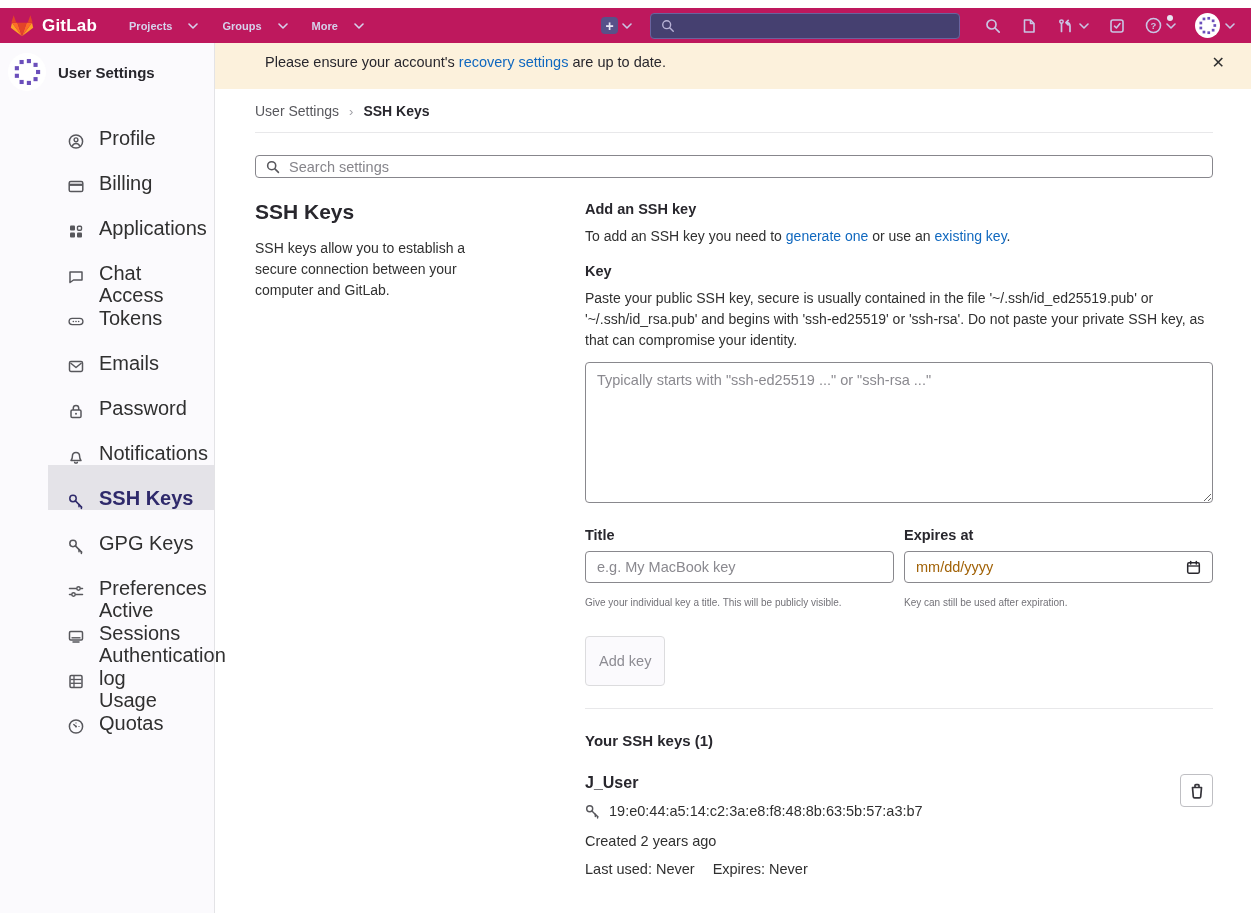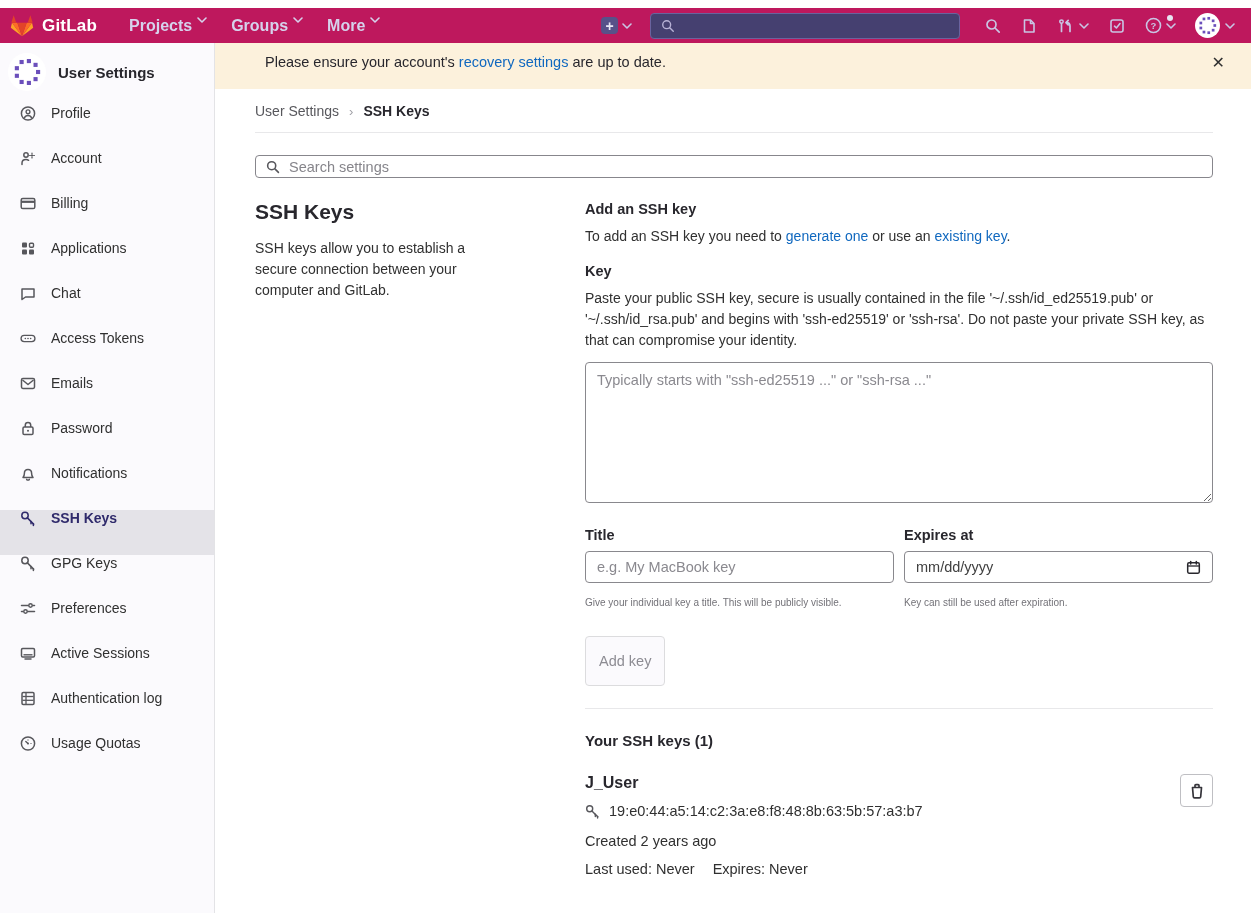--- a/index.html
+++ b/index.html
@@ -11,22 +11,22 @@
   }
   
   .navbar {
     position:fixed; top:8px; left:0; right:0; height:35px; z-index:50;
     background:#be185d; display:flex; align-items:center; padding:0 10px;
   }
   .brand { display:flex; align-items:center; gap:8px; margin-right:22px; cursor:pointer; }
   .brand-name { color:#fff; font-weight:bold; font-size:17px; letter-spacing:.2px; }
   .nav-menu { display:flex; align-items:center; gap:4px; }
   .nav-menu-item {
-    display:flex; gap:5px; color:#d6d2ec; font-weight:bold;
-    font-size:16px; padding:6px 10px; border-radius:4px; cursor:pointer;
+    display:flex; align-items:center; gap:16px; color:#d6d2ec; font-weight:bold;
+    font-size:11px; padding:6px 10px; border-radius:4px; cursor:pointer;
   }
   .nav-right { margin-left:auto; display:flex; align-items:center; gap:6px; }
   .plus-group { display:flex; align-items:center; gap:4px; padding:4px 6px; cursor:pointer; }
   .plus-box {
     width:17px; height:17px; border-radius:4px; background:#575189;
     display:flex; align-items:center; justify-content:center; color:#e8e6f5;
     font-size:14px; font-weight:bold; line-height:1;
   }
   .nav-search {
     width:310px; height:26px; background:#454070; border:1px solid #6a639e;
@@ -48,22 +48,22 @@
   }
   .avatar-btn { display:flex; align-items:center; gap:5px; cursor:pointer; padding:4px 6px; }
   
   .sidebar {
     position:fixed; top:35px; left:0; bottom:0; width:215px;
     background:#fbfafd; border-right:1px solid #e3e3e6; z-index:40; padding-top:10px;
   }
   .sidebar-header { display:flex; align-items:center; gap:12px; padding:8px 8px 14px 8px; }
   .sidebar-title { font-weight:bold; font-size:15px; color:#28272d; }
   .side-item {
-    display:flex; align-items:flex-start; gap:15px; height:45px; padding:0 0 0 20px;
-    color:#303030; font-size:14px; cursor:pointer;
+    display:flex; align-items:flex-end; gap:15px; height:45px; padding:0 0 0 20px;
+    color:#303030; font-size:20px; cursor:pointer;margin-left:48px;
   }
   .side-item .si-icon { color:#57575c; display:flex; width:16px; justify-content:center; }
   .side-item.active {
     background:#e4e3e8; color:#2f2a6b; font-weight:bold;
   }
   .side-item.active .si-icon { color:#2f2a6b; }
   
   .content { margin-left:215px; padding-top:35px; }
   .banner {
     height:54px; background:#fcf1dc; display:flex; align-items:center;
@@ -105,21 +105,21 @@
   .two-col { display:grid; grid-template-columns:1fr 1fr; column-gap:10px; margin-top:21px; }
   .text-input {
     width:100%; height:32px; border:1px solid #89888d; border-radius:4px;
     padding:0 11px; font-family:inherit; font-size:14.5px; color:#303030;
   }
   .text-input::placeholder { color:#8a898f; }
   .date-input {
     width:100%; height:32px; border:1px solid #89888d; border-radius:4px;
     padding:0 11px; display:flex; align-items:center; cursor:text; background:#fff;
   }
-  .date-text { color:#404040; font-size:14.5px; }
+  .date-text { color:#a16207; font-size:14.5px; }
   .date-cal { margin-left:auto; color:#28272d; display:flex; }
   .field-help { color:#737278; line-height:21px; margin-top:9px; font-size:10px; width:280px; }
   .btn-addkey {
     margin-top:23px; background:#fbfafd; border:1px solid #dcdcde; border-radius:4px;
     color:#8d8c93; font-size:14.5px; padding:16px 13px; font-family:inherit; cursor:not-allowed;
   }
   .list-divider { border:none; border-top:1px solid #e8e8ea; margin:22px 0 0 0; }
   .list-heading { font-weight:bold; font-size:15px; color:#28272d; margin-top:23px; }
   .key-item { display:flex; align-items:flex-start; margin-top:25px; }
   .key-item-main { flex:1; }
@@ -296,36 +296,20 @@
 
   <div class="side-item">
     <span class="si-icon">
         <svg width="17" height="17" viewBox="0 0 16 16">
           <circle cx="8" cy="8" r="6.6" fill="none" stroke="currentColor" stroke-width="1.5"></circle>
           <circle cx="8" cy="6.3" r="1.9" fill="none" stroke="currentColor" stroke-width="1.4"></circle>
           <path d="M4.2 12.6 c.8-1.8 2.2-2.6 3.8-2.6 s3 .8 3.8 2.6" fill="none" stroke="currentColor" stroke-width="1.4"></path>
         </svg>
       </span>
     <span>Profile</span>
-  </div>
-  <div class="side-item">
-    <span class="si-icon">
-        <svg width="17" height="17" viewBox="0 0 16 16">
-          <circle cx="6" cy="4.5" r="2.2" fill="none" stroke="currentColor" stroke-width="1.5"></circle>
-          <path d="M2 14 v-1.5 c0-2.2 1.8-3.5 4-3.5 1 0 1.9.3 2.6.8" fill="none" stroke="currentColor" stroke-width="1.5" stroke-linecap="round"></path>
-          <circle cx="12" cy="5" r="1.1" fill="currentColor"></circle>
-          <g stroke="currentColor" stroke-width="1.2" stroke-linecap="round">
-            <line x1="12" y1="2.6" x2="12" y2="3.4"></line>
-            <line x1="12" y1="6.6" x2="12" y2="7.4"></line>
-            <line x1="9.6" y1="5" x2="10.4" y2="5"></line>
-            <line x1="13.6" y1="5" x2="14.4" y2="5"></line>
-          </g>
-        </svg>
-      </span>
-    <span>Account</span>
   </div>
   <div class="side-item">
     <span class="si-icon">
         <svg width="17" height="17" viewBox="0 0 16 16">
           <rect x="1.2" y="3" width="13.6" height="10" rx="1.6" fill="none" stroke="currentColor" stroke-width="1.5"></rect>
           <rect x="1.2" y="5.2" width="13.6" height="2.2" fill="currentColor"></rect>
         </svg>
       </span>
     <span>Billing</span>
   </div>

